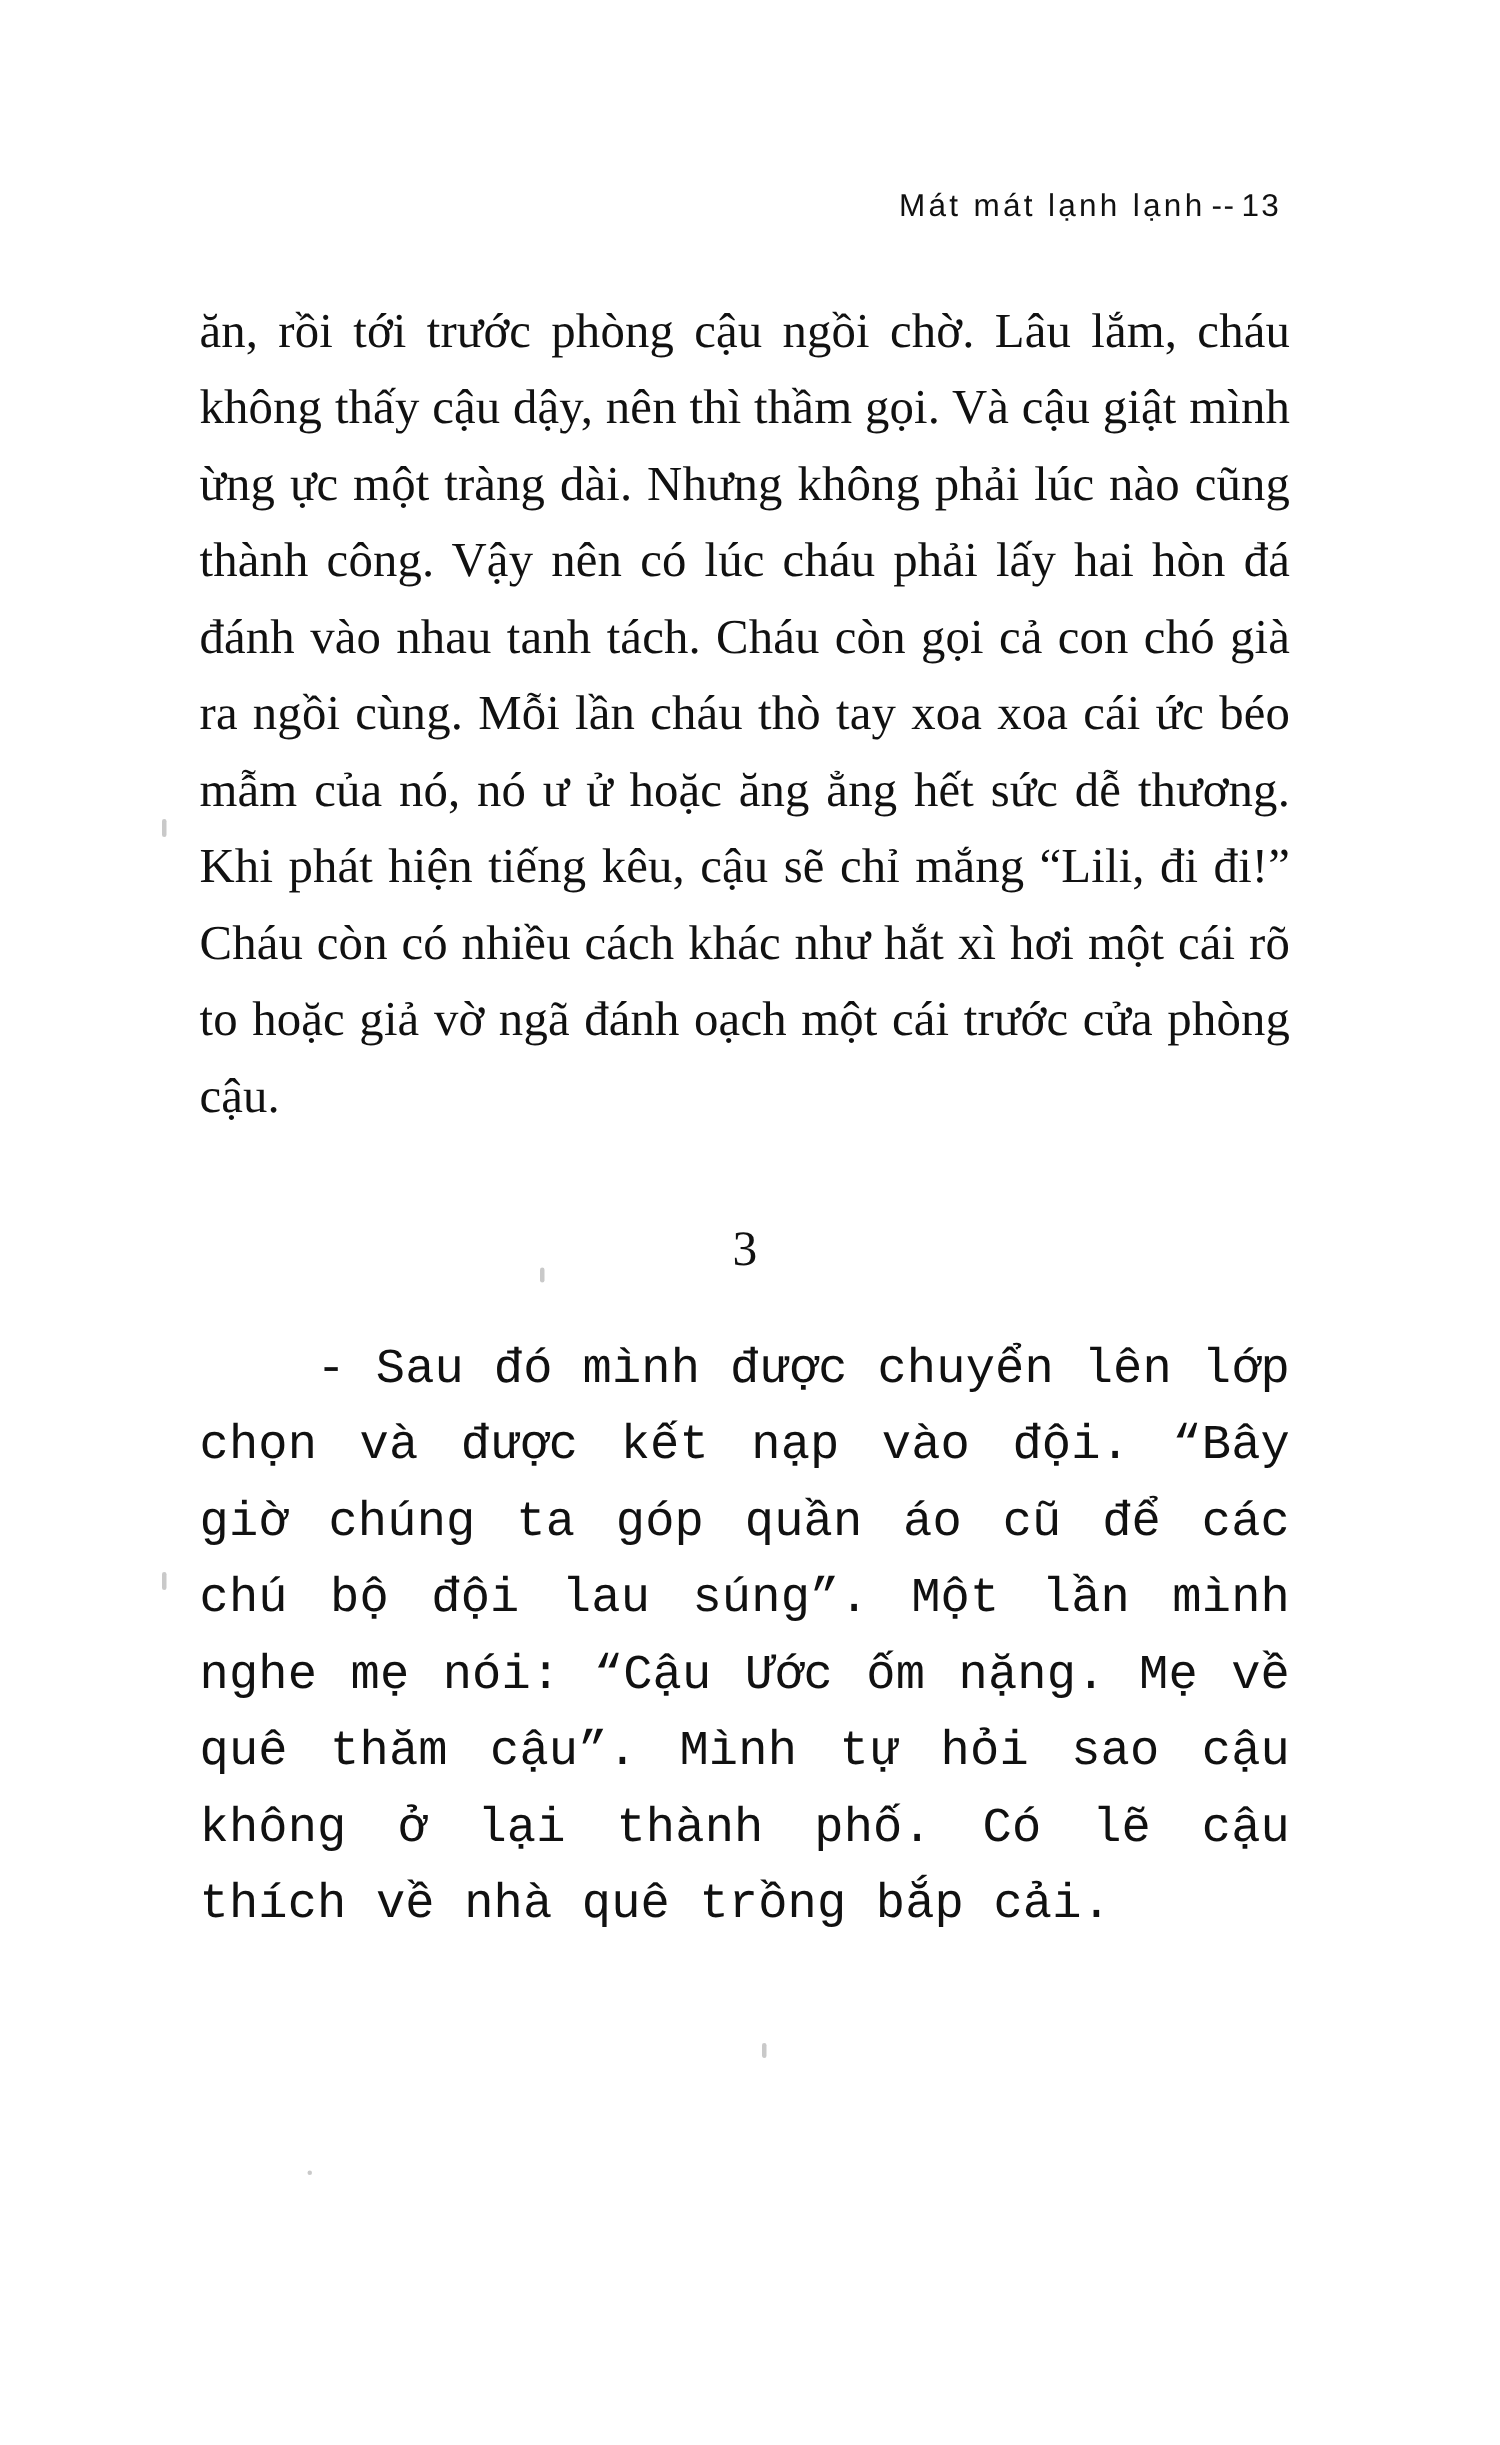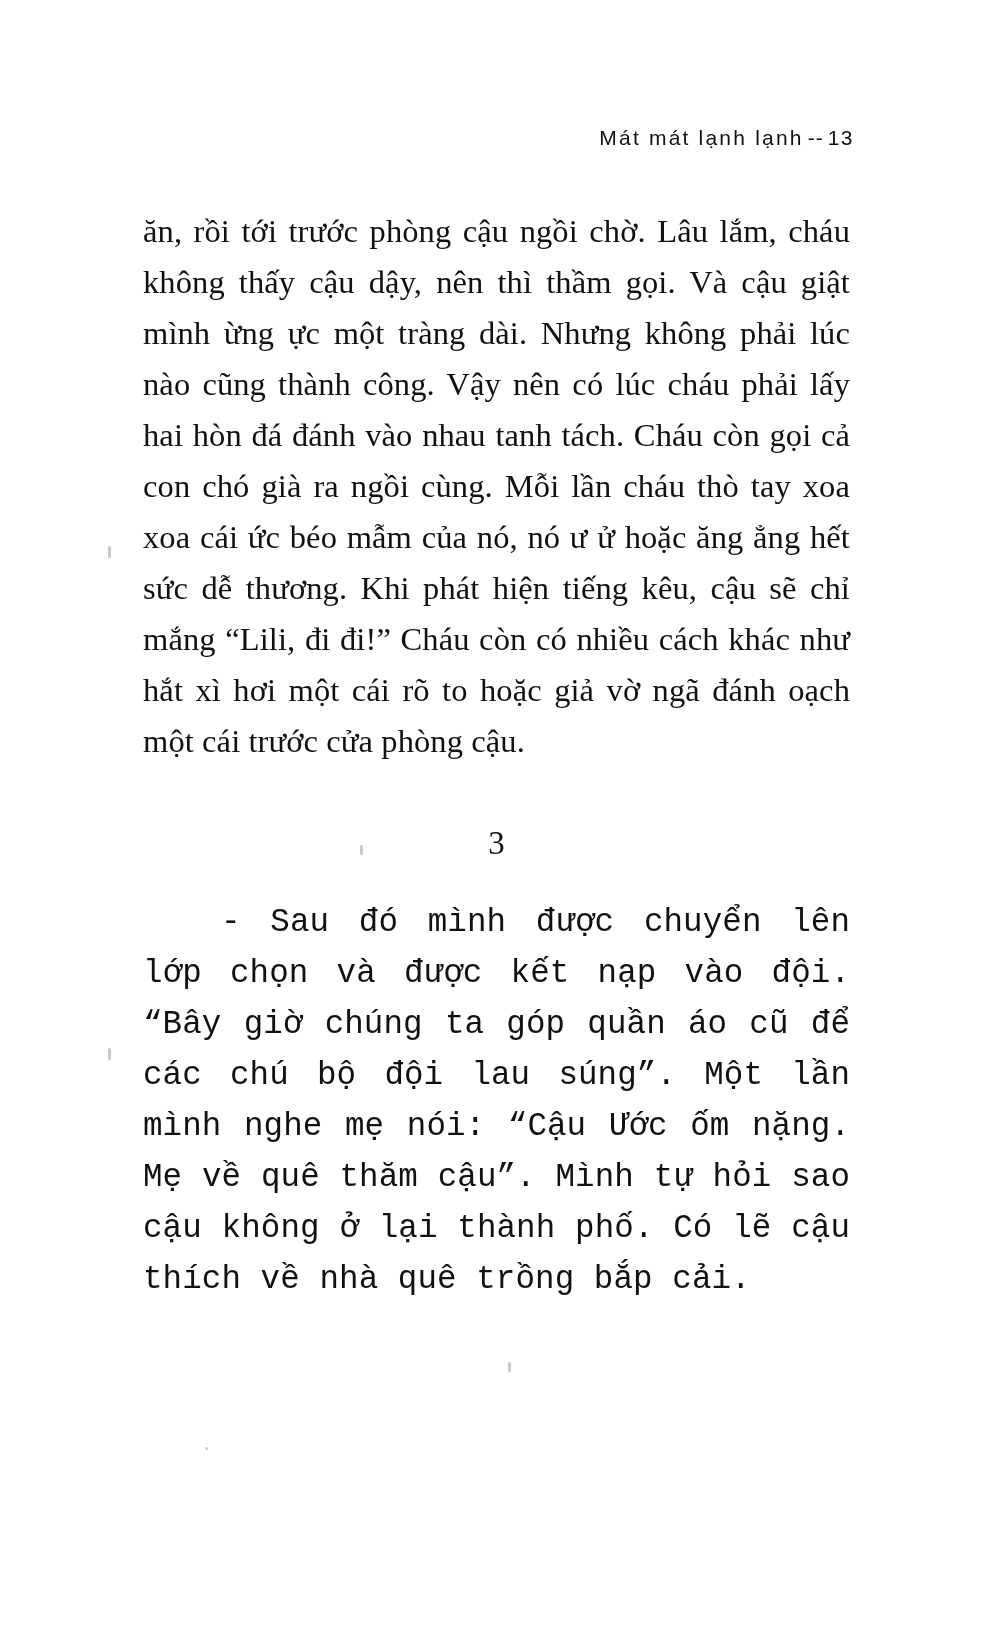--- a/index.html
+++ b/index.html
@@ -37,21 +37,21 @@
   .running-head .folio {
     letter-spacing: 1.5px;
   }
   .body-block {
     position: absolute;
     left: 133px;
     right: 140px;
     top: 196px;
   }
   p.para {
-    margin: 10px;
+    margin: 0;
     font-size: 32.5px;
     line-height: 51px;
     text-align: justify;
     text-justify: inter-word;
     letter-spacing: 0.1px;
     color: #111111;
   }
   p.para.first {
     text-indent: 0;
   }

